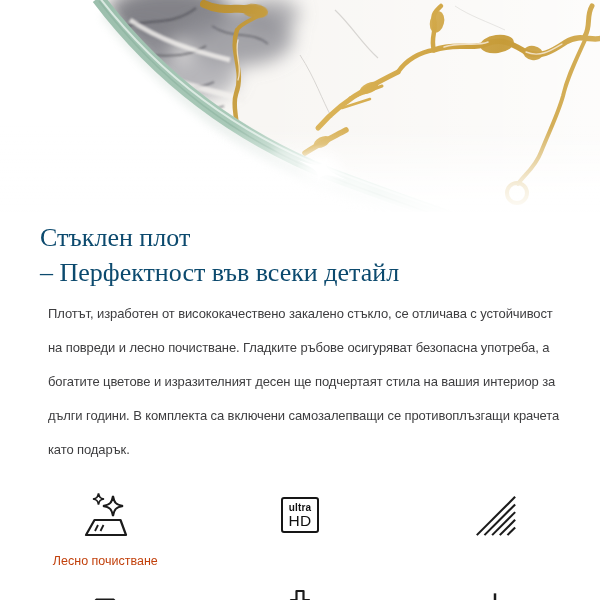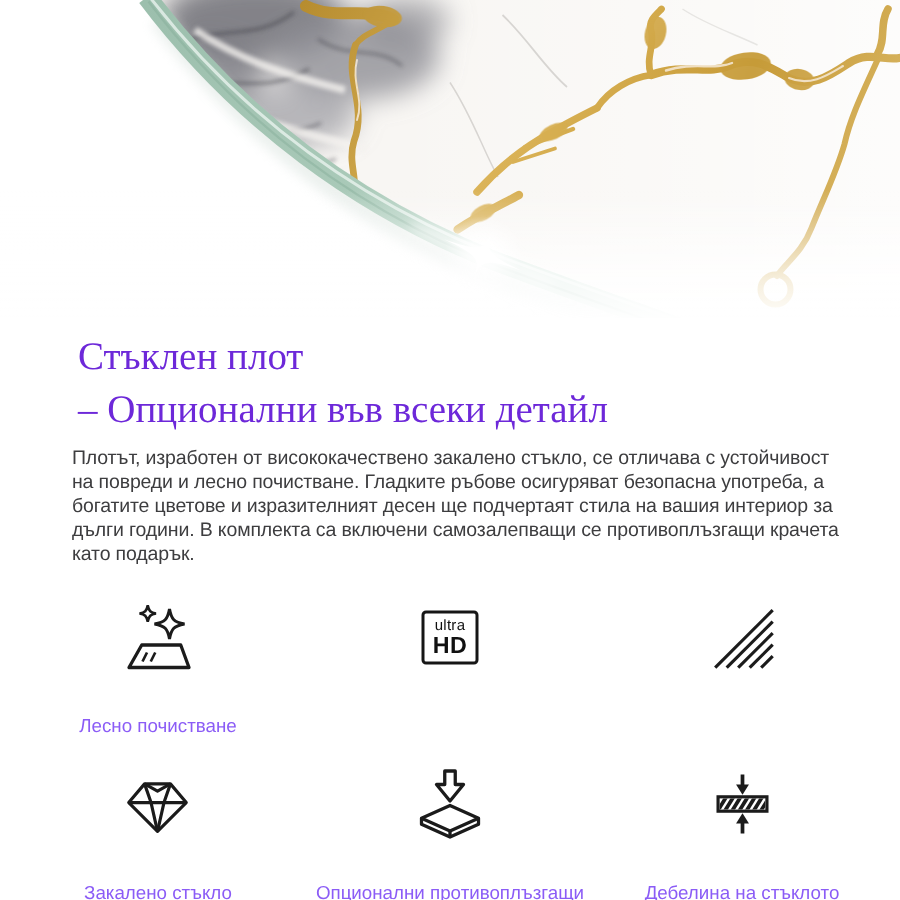--- a/index.html
+++ b/index.html
@@ -7,66 +7,66 @@
   body {
     width: 600px; height: 600px;
     background: #ffffff;
     font-family: "Liberation Sans", "DejaVu Sans", sans-serif;
     overflow: hidden;
   }
   .hero { position: relative; width: 600px; height: 212px; }
   .hero svg { display: block; }
 
   .page-title {
-    margin: 8px 48px 0 52px;
+    margin: 8px 48px 0 40px;
     font-family: "Liberation Serif", "DejaVu Serif", serif;
     font-weight: 400;
     font-size: 26px;
     line-height: 35px;
-    color: #6d28d9;
+    color: #0c4a6e;
   }
   .page-title span { display: block; }
 
   .product-description {
     margin: 7px 36px 0 48px;
     font-size: 13px;
     letter-spacing: -0.1px;
-    line-height: 16px;
+    line-height: 34px;
     color: #3d3d3f;
   }
 
   .features {
     margin-top: 25px;
     padding: 0 8px;
     display: grid;
     grid-template-columns: 1fr 1fr 1fr;
     row-gap: 20px;
   }
   .feature { display: flex; flex-direction: column; align-items: center; }
   .icon-box { height: 46px; display: flex; align-items: center; justify-content: center; }
   .feature-label {
-    margin-top: 28px;
+    margin-top: 15px;
     font-size: 12.5px;
     line-height: 16.5px;
-    color: #8b5cf6;
+    color: #c2410c;
     text-align: center;
   }
   .feature-label.mid { max-width: 182px; }
   .feature-label.narrow { max-width: 136px; }
 
   .uhd-box {
     width: 38px; height: 36px;
     border: 2.4px solid #161616;
     border-radius: 3px;
     display: flex; flex-direction: column;
     align-items: center; justify-content: center;
     color: #111111;
   }
-  .uhd-top { font-size: 10px; font-weight: 400; line-height: 10px; letter-spacing: 0.2px; }
-  .uhd-bottom { font-size: 15.5px; font-weight: 700; line-height: 15px; letter-spacing: 0.2px; }
+  .uhd-top { font-size: 10px; font-weight: 700; line-height: 10px; letter-spacing: 0.2px; }
+  .uhd-bottom { font-size: 15.5px; font-weight: 400; line-height: 15px; letter-spacing: 0.2px; }
 
   .icon-svg { stroke: #1b1b1b; fill: none; stroke-width: 2.2; }
 </style>
 </head>
 <body>
 
 <div class="hero">
   <svg width="600" height="212" viewBox="0 0 600 212" aria-hidden="true">
     <defs>
       <clipPath id="marbleClip">
@@ -181,21 +181,21 @@
       <circle r="26" fill="url(#glintGrad)"></circle>
       <path d="M0,-14 C1.3,-3.4 3.4,-1.3 28,0 C3.4,1.3 1.3,3.4 0,14 C-1.3,3.4 -3.4,1.3 -28,0 C-3.4,-1.3 -1.3,-3.4 0,-14 Z" fill="#ffffff"></path>
     </g>
 
     <rect x="0" y="126" width="600" height="86" fill="url(#fadeGrad)"></rect>
   </svg>
 </div>
 
 <h1 class="page-title">
   <span>Стъклен плот</span>
-  <span>– Опционални във всеки детайл</span>
+  <span>– Перфектност във всеки детайл</span>
 </h1>
 
 <p class="product-description">Плотът, изработен от висококачествено закалено стъкло, се отличава с устойчивост на повреди и лесно почистване. Гладките ръбове осигуряват безопасна употреба, а богатите цветове и изразителният десен ще подчертаят стила на вашия интериор за дълги години. В комплекта са включени самозалепващи се противоплъзгащи крачета като подарък.</p>
 
 <div class="features">
 
   <div class="feature">
     <div class="icon-box">
       <svg width="48" height="48" viewBox="0 0 48 48" class="icon-svg">
         <path d="M5,44 L45,44 L39.5,29 L13.5,29 Z" stroke-linejoin="round"></path>

